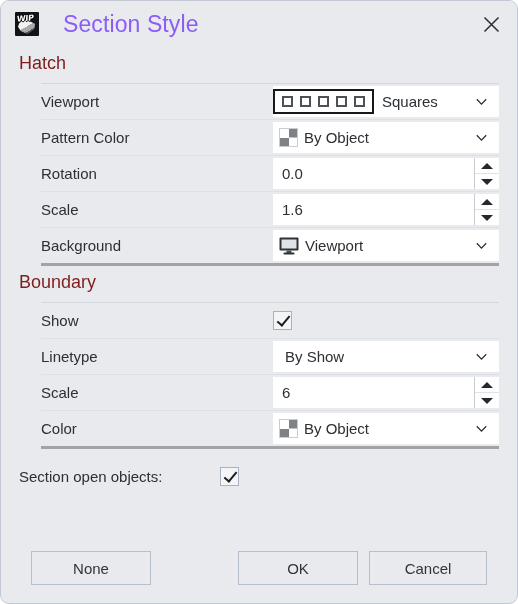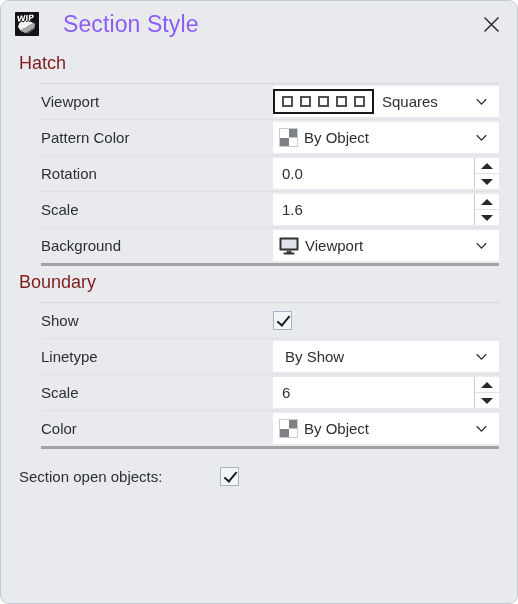--- a/index.html
+++ b/index.html
@@ -447,14 +447,19 @@
         </div>
       </div>
     </div>
   </div>
 
   <div class="open-objects-row">
     <div class="oo-label">Section open objects:</div>
     <div class="checkbox checked"></div>
   </div>
 
+  <div class="footer">
+    <div class="btn btn-none">None</div>
+    <div class="btn btn-ok">OK</div>
+    <div class="btn btn-cancel">Cancel</div>
+  </div>
 
 </div>
 
 </body></html>

